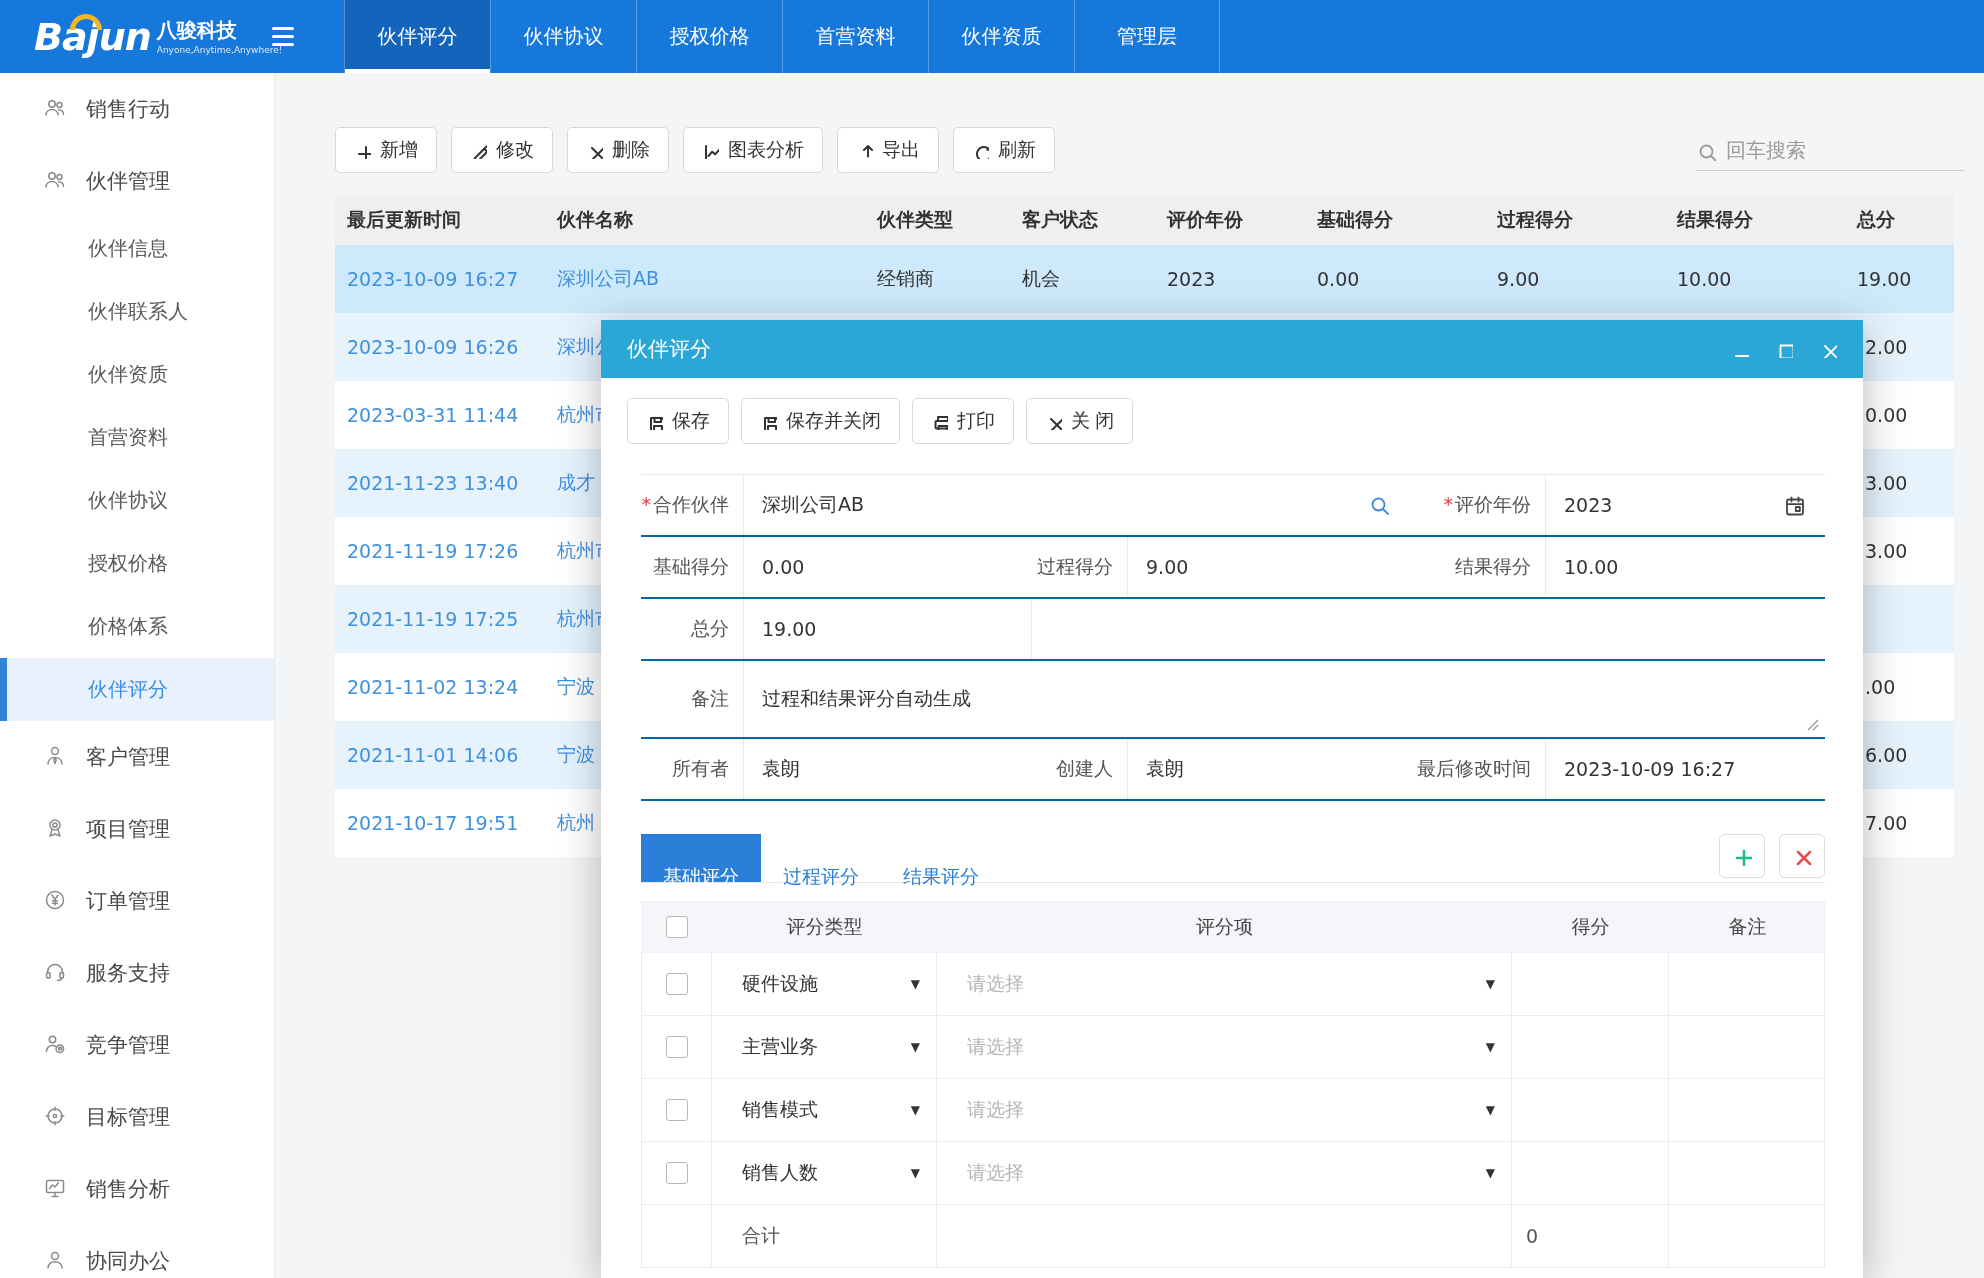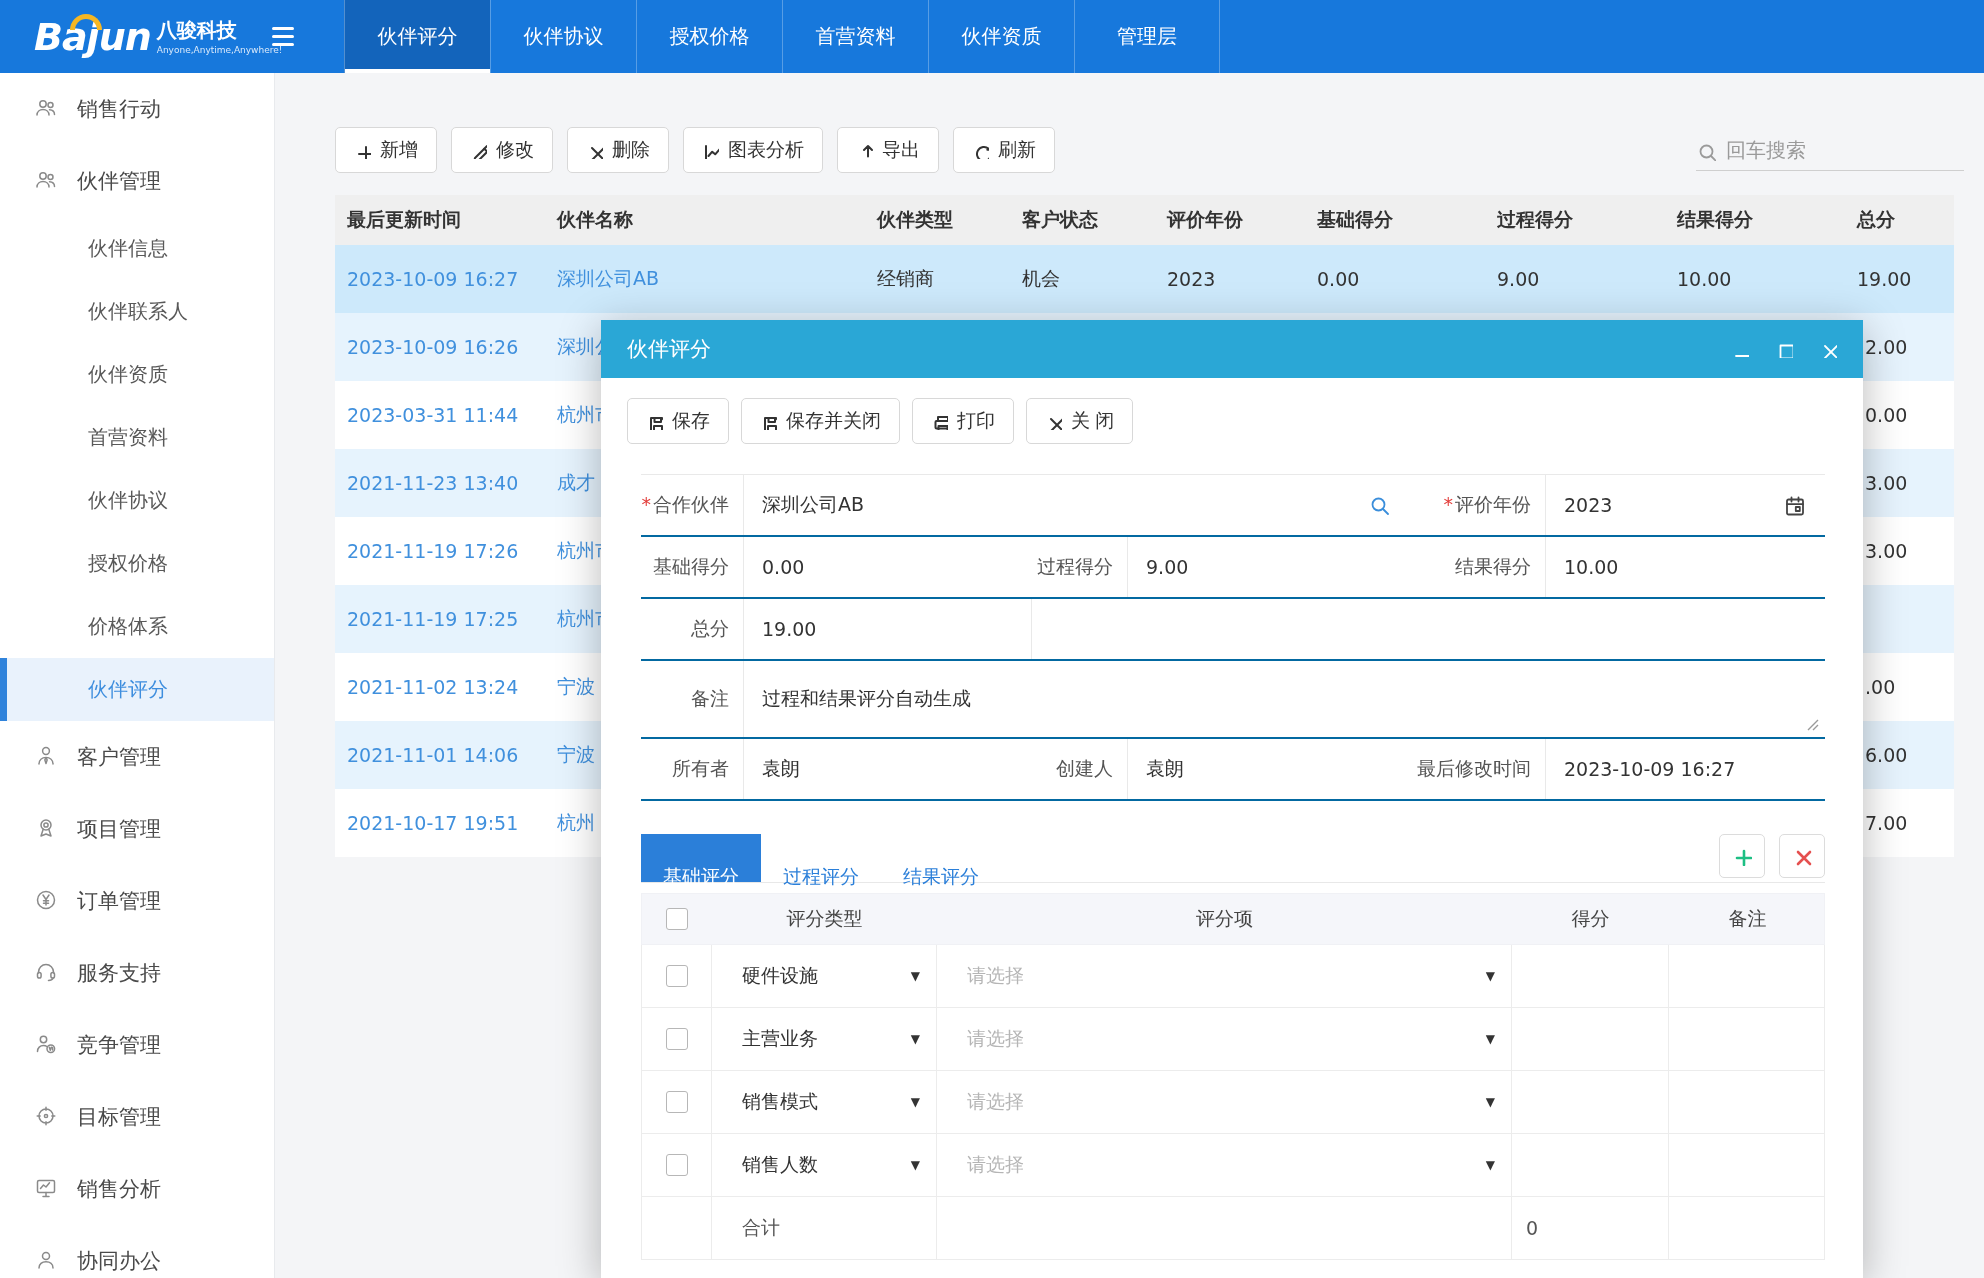--- a/index.html
+++ b/index.html
@@ -20,21 +20,21 @@
   .brand-tag { font-size:9px; color:#d9e9fb; margin-top:4px; }
   .hamburger { width:60px; display:flex; flex-direction:column; justify-content:center; gap:5px; cursor:pointer; }
   .hamburger span { display:block; width:22px; height:3px; background:#fff; border-radius:2px; }
   .nav-tabs { display:flex; align-items:stretch; margin-left:12px; }
   .nav-tab { width:146px; display:flex; align-items:center; justify-content:center; color:#fff; font-size:20px; border-left:1px solid rgba(255,255,255,.28); cursor:pointer; }
   .nav-tab:last-child { border-right:1px solid rgba(255,255,255,.28); }
   .nav-tab.active { background:#1364bb; box-shadow:inset 0 -4px 0 #fff; }
 
   
   .sidebar { position:absolute; left:0; top:73px; width:275px; bottom:0; background:#fff; border-right:1px solid #e8eaed; overflow:hidden; z-index:5; }
-  .side-item { display:flex; align-items:center; gap:17px; height:72px; padding-left:34px; font-size:21px; color:#4a4a4a; cursor:pointer; }
+  .side-item { display:flex; align-items:center; gap:17px; height:72px; padding-left:43px; font-size:21px; color:#4a4a4a; cursor:pointer; }
   .side-item .icn { width:26px; height:26px; color:#8a8a8a; stroke-width:1.5; }
   .side-sub { display:flex; align-items:center; height:63px; padding-left:88px; font-size:20px; color:#595959; cursor:pointer; }
   .side-sub.active { background:#e9f2fc; color:#3e8ede; box-shadow:inset 7px 0 0 #3083db; }
 
   
   .content { position:absolute; left:275px; top:73px; right:0; bottom:0; background:#f4f5f7; }
   .toolbar { position:absolute; left:60px; top:54px; display:flex; gap:14px; }
   .btn { display:inline-flex; align-items:center; gap:9px; height:46px; padding:0 18px; background:#fff; border:1px solid #d8d8d8; border-radius:5px; font-size:19px; color:#333; cursor:pointer; white-space:nowrap; }
   .btn .icn { width:17px; height:17px; stroke-width:2; }
   .search { position:absolute; right:20px; top:58px; width:268px; height:40px; display:flex; align-items:center; gap:10px; border-bottom:1px solid #cfcfcf; color:#9a9a9a; font-size:20px; cursor:text; }
@@ -75,21 +75,21 @@
 
   .mtabs { margin:32px 38px 0 40px; display:flex; align-items:center; border-bottom:1px solid #e8e8e8; height:50px; }
   .mtab { padding:18px 22px; height:48px; line-height:48px; font-size:19px; color:#2b7fd9; cursor:pointer; }
   .mtab.active { background:#2b7fd9; color:#fff; }
   .mtab-actions { margin-left:auto; display:flex; gap:14px; padding-bottom:4px; }
   .sq-btn { width:46px; height:44px; background:#fff; border:1px solid #dcdcdc; border-radius:5px; display:flex; align-items:center; justify-content:center; cursor:pointer; }
   .sq-btn .icn { width:20px; height:20px; stroke-width:2.6; }
   .sq-btn.add { color:#1dbf84; }
   .sq-btn.del { color:#e5504f; }
 
-  .stable { margin:10px 38px 0 40px; font-size:19px; }
+  .stable { margin:18px 38px 0 40px; font-size:19px; }
   .srow { display:grid; grid-template-columns:70px 225px 575px 157px 157px; align-items:center; }
   .stable-head { height:52px; background:#f5f6fa; color:#444; }
   .stable-head > div { text-align:center; }
   .stable .sdata { height:63px; border-bottom:1px solid #ececec; background:#fff; }
   .stable .sdata > div, .stable-head > div { height:100%; display:flex; align-items:center; justify-content:center; }
   .stable .sdata > div { border-right:1px solid #ececec; }
   .stable .sdata > div:last-child { border-right:none; }
   .stable .sdata { border-left:1px solid #ececec; border-right:1px solid #ececec; }
   .stable-head { border:1px solid #f0f1f5; }
   .sel-cell { justify-content:space-between !important; padding:0 16px 0 30px; }

